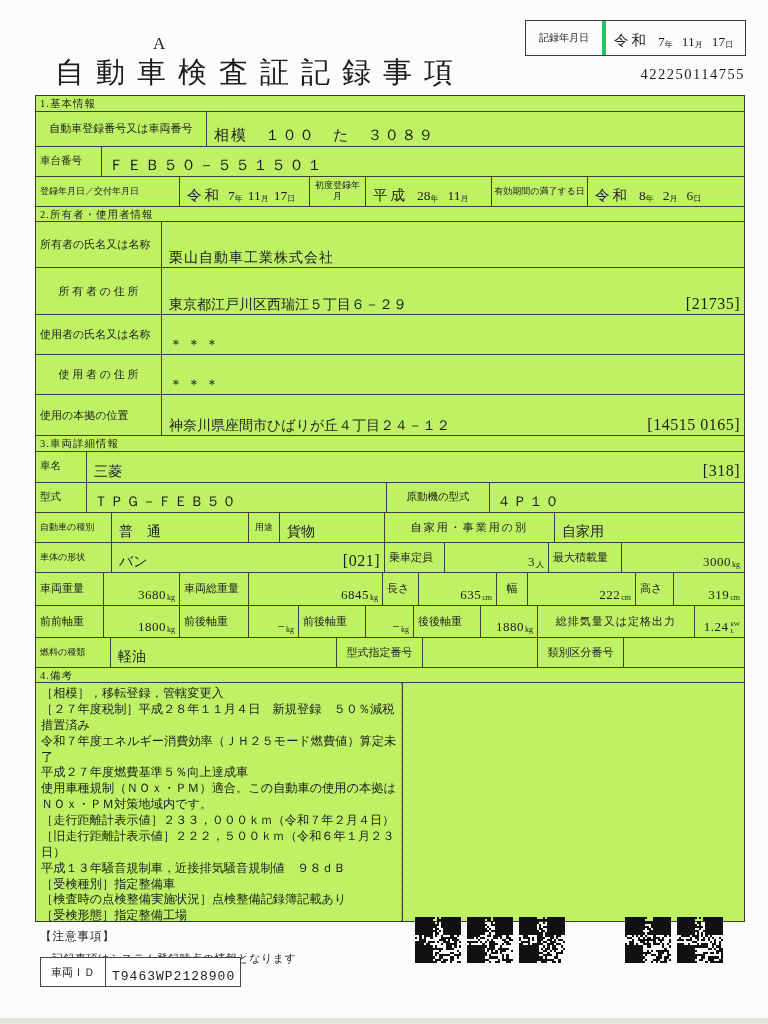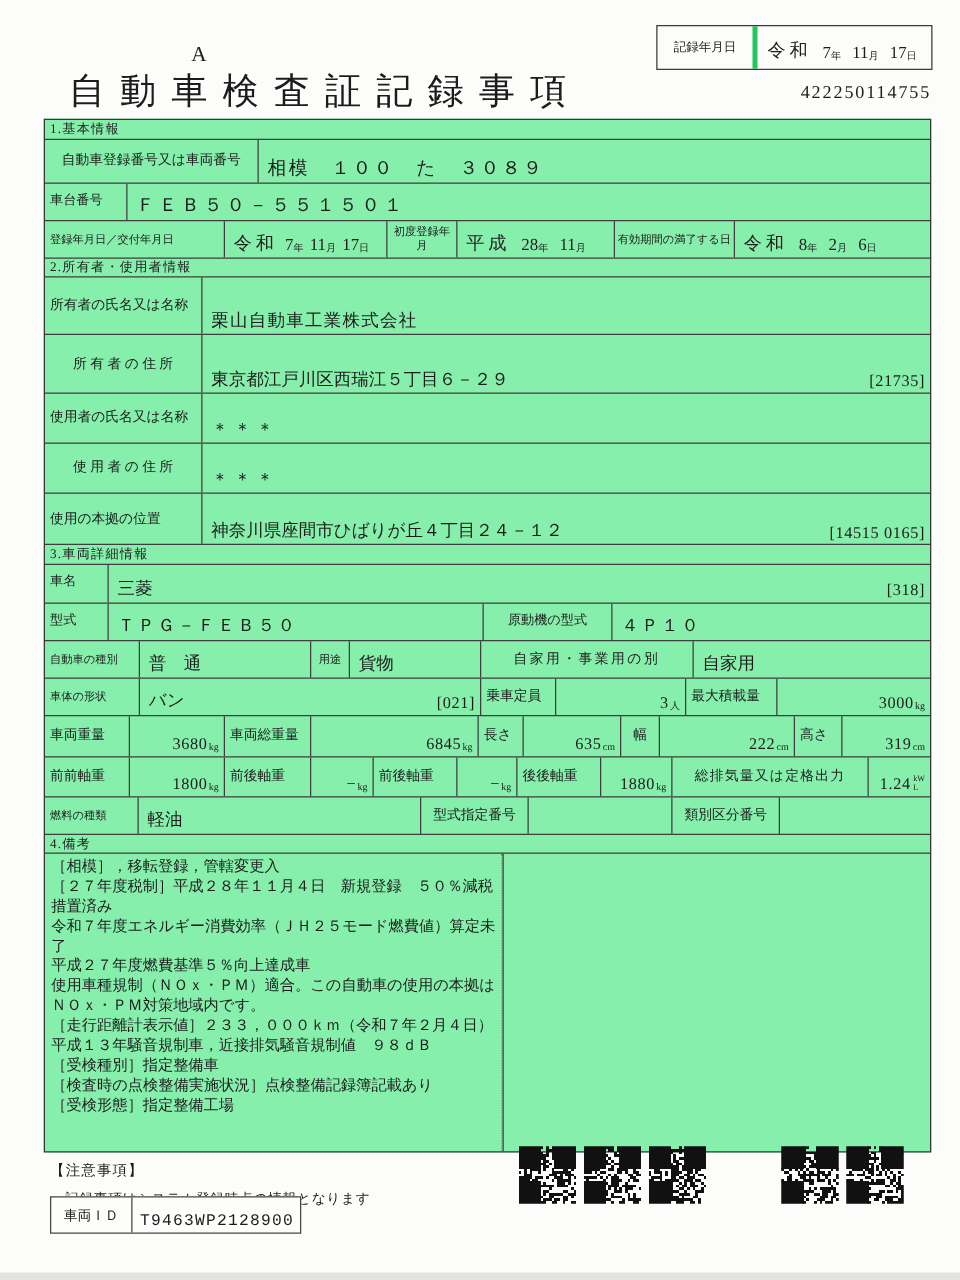--- a/index.html
+++ b/index.html
@@ -15,36 +15,36 @@
   .recbox .rlbl{width:76px;border-right:4px solid #22c55e;display:flex;align-items:center;justify-content:center;font-size:10px;}
   .recbox .rval{flex:1;display:flex;align-items:flex-end;padding:0 4px 5px 8px;}
   .docnum{left:575px;top:66px;width:170px;text-align:right;font-size:14.5px;letter-spacing:1.5px;}
 
   
   .era{font-size:14.5px;letter-spacing:3px;}
   .dn{font-size:13.5px;margin-left:9px;}
   .du{font-size:8px;}
 
   
-  .doc{position:absolute;left:35px;top:95px;width:710px;border:1.5px solid #383838;box-sizing:border-box;background:#86efac;}
+  .doc{position:absolute;left:35px;top:95px;width:710px;border:1.5px solid #383838;box-sizing:border-box;background:#bef264;}
   .row{display:flex;box-sizing:border-box;border-top:1px solid #3e3e3e;align-items:stretch;}
   .row:first-child{border-top:none;}
   .c{box-sizing:border-box;border-left:1px solid #3e3e3e;display:flex;overflow:hidden;}
   .c:first-child{border-left:none;}
   .secbar{font-size:10.5px;padding:2px 4px 1px 4px;letter-spacing:1px;line-height:1.1;}
   .lbl{align-items:center;font-size:10.5px;padding:1px 2px 1px 4px;line-height:1.2;}
   .ctr{justify-content:center;text-align:center;padding-left:2px;}
   .f9{font-size:9px;}
   .f11{font-size:11px;}
   .val{align-items:flex-end;padding:0 4px 2px 7px;font-size:14px;line-height:1.1;}
   .sb{justify-content:space-between;}
   .rt{justify-content:flex-end;}
   .num{font-size:13px;letter-spacing:0.5px;}
   .unit{font-size:8px;margin-left:1px;}
-  .code{font-size:13px;letter-spacing:0.5px;text-align:center;}
+  .code{font-size:16px;letter-spacing:0.5px;text-align:center;}
   .ls2{letter-spacing:2px;}
   .ls3{letter-spacing:3px;}
   .vfrac{display:flex;flex-direction:column;font-size:6.5px;line-height:1.05;margin-left:2px;align-items:flex-start;}
 
   
   .rm-wrap{height:239px;}
   .rm-left{width:366px;border-right:1px dotted #8a8a8a;box-sizing:border-box;
            padding:3px 3px 3px 5px;font-size:12.2px;line-height:1.3;display:block;}
   .rm-right{flex:1;}
   .rm-line{margin:0;}
@@ -274,20 +274,21 @@
     <div class="row secbar">4.備考</div>
 
     <div class="row rm-wrap">
       <div class="c rm-left">
         <p class="rm-line">［相模］，移転登録，管轄変更入</p>
         <p class="rm-line">［２７年度税制］平成２８年１１月４日　新規登録　５０％減税措置済み</p>
         <p class="rm-line">令和７年度エネルギー消費効率（ＪＨ２５モード燃費値）算定未了</p>
         <p class="rm-line">平成２７年度燃費基準５％向上達成車</p>
         <p class="rm-line">使用車種規制（ＮＯｘ・ＰＭ）適合。この自動車の使用の本拠はＮＯｘ・ＰＭ対策地域内です。</p>
         <p class="rm-line">［走行距離計表示値］２３３，０００ｋｍ（令和７年２月４日）</p>
+        <p class="rm-line">［旧走行距離計表示値］２２２，５００ｋｍ（令和６年１月２３日）</p>
         <p class="rm-line">平成１３年騒音規制車，近接排気騒音規制値　９８ｄＢ</p>
         <p class="rm-line">［受検種別］指定整備車</p>
         <p class="rm-line">［検査時の点検整備実施状況］点検整備記録簿記載あり</p>
         <p class="rm-line">［受検形態］指定整備工場</p>
 
       </div>
       <div class="c rm-right"></div>
     </div>
 
   </div>

